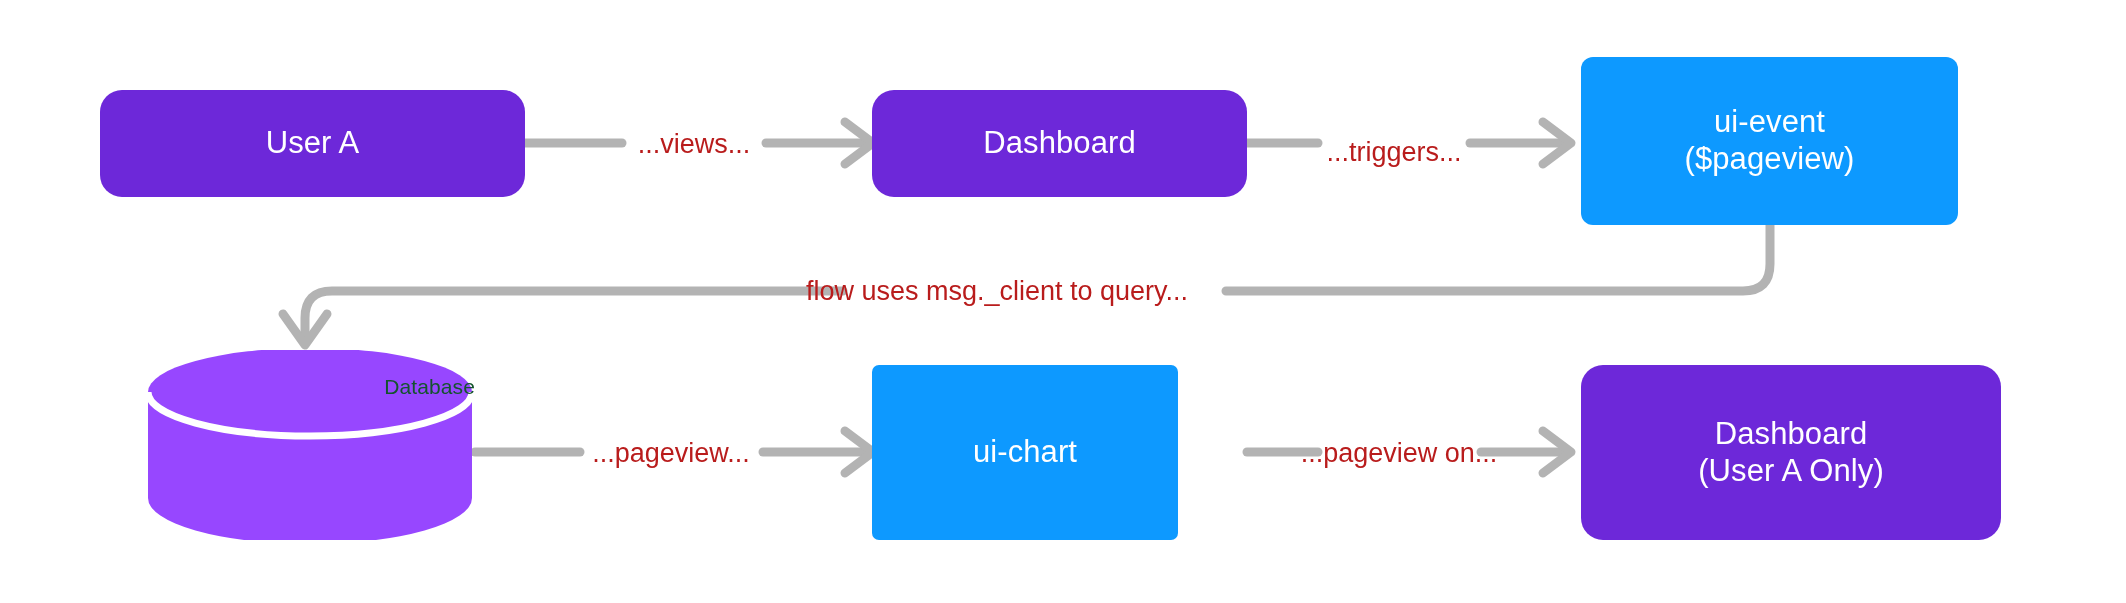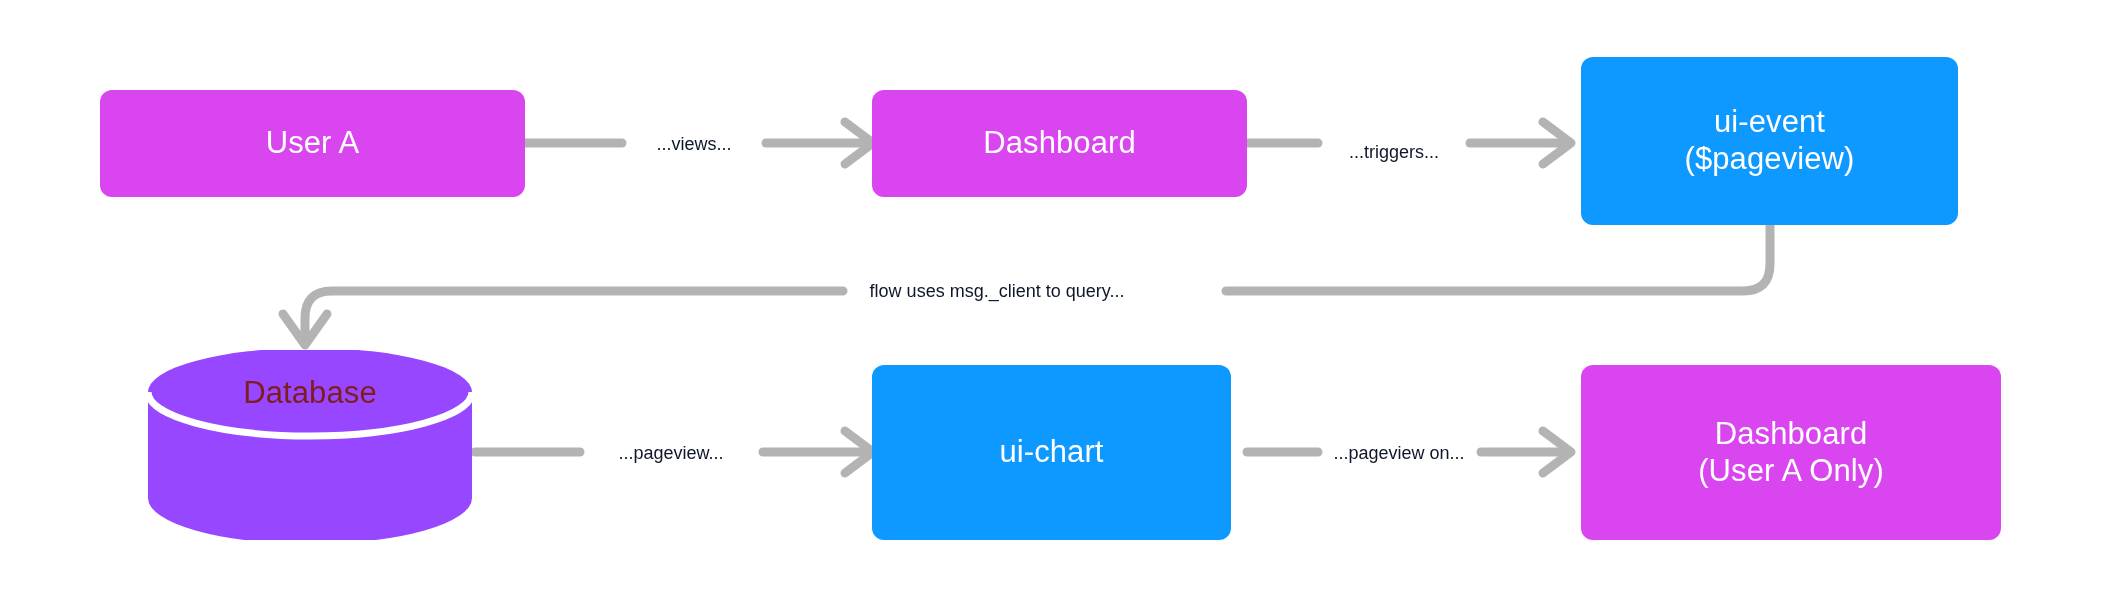--- a/index.html
+++ b/index.html
@@ -35,42 +35,42 @@
     border-radius: 12px;
     color: #ffffff;
     font-size: 31px;
     line-height: 1.18;
     letter-spacing: 0.1px;
     text-align: center;
     box-sizing: border-box;
     -webkit-font-smoothing: antialiased;
   }
   .node .line2 { display: block; text-align: right; }
-  .node-orange { background: #d946ef; }
+  .node-orange { background: #6d28d9; border-radius: 22px; }
   .node-blue   { background: #0d99ff; }
 
   
   .cylinder {
     position: absolute;
   }
   .cyl-label {
     position: absolute;
     width: 100%;
-    text-align: center;
-    color: #7f1d1d;
-    font-size: 31px;
+    text-align: right;
+    color: #14532d;
+    font-size: 21px;
     letter-spacing: 0.1px;
     -webkit-font-smoothing: antialiased;
   }
 
   
   .edge-label {
     position: absolute;
-    color: #0f172a;
-    font-size: 18px;
+    color: #b91c1c;
+    font-size: 27px;
     white-space: nowrap;
     transform: translate(-50%, -50%);
     -webkit-font-smoothing: antialiased;
   }
 </style>
 </head>
 <body>
 
 <div id="canvas">
 
@@ -128,21 +128,21 @@
 
       <path d="M 3 42 L 3 148 A 162 46 0 0 0 327 148 L 327 42 Z" fill="#9747ff"></path>
 
       <ellipse cx="165" cy="42" rx="162" ry="44" fill="#9747ff"></ellipse>
 
       <path d="M 3 42 A 162 44 0 0 0 327 42" fill="none" stroke="#ffffff" stroke-width="7"></path>
     </svg>
     <div class="cyl-label" style="top:25px;">Database</div>
   </div>
 
-  <div class="node node-blue" style="left:872px; top:365px; width:359px; height:175px;">
+  <div class="node node-blue" style="left:872px; top:365px; width:306px; height:175px;border-radius:7px;">
     <span>ui-chart</span>
   </div>
 
   <div class="node node-orange" style="left:1581px; top:365px; width:420px; height:175px;">
     <span>Dashboard</span>
     <span class="line2">(User A Only)</span>
   </div>
 
   <div class="edge-label" style="left:694px; top:144px;">...views...</div>
 

